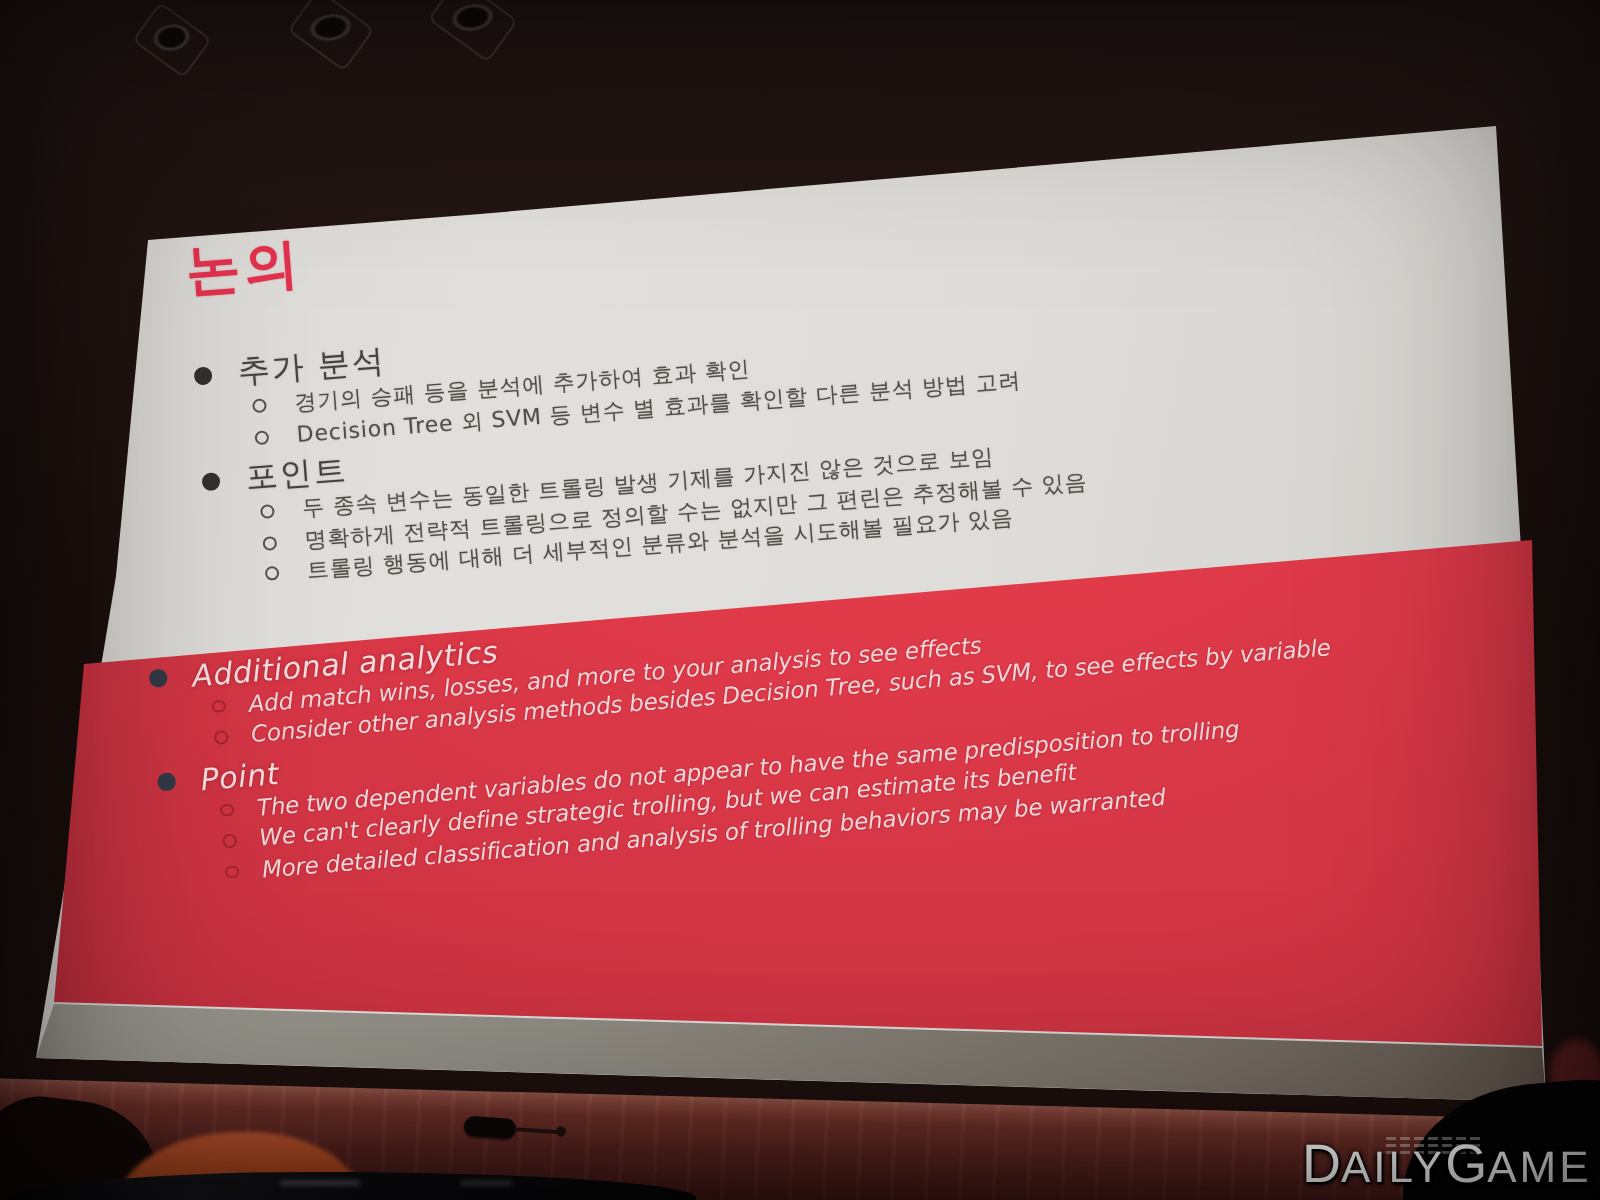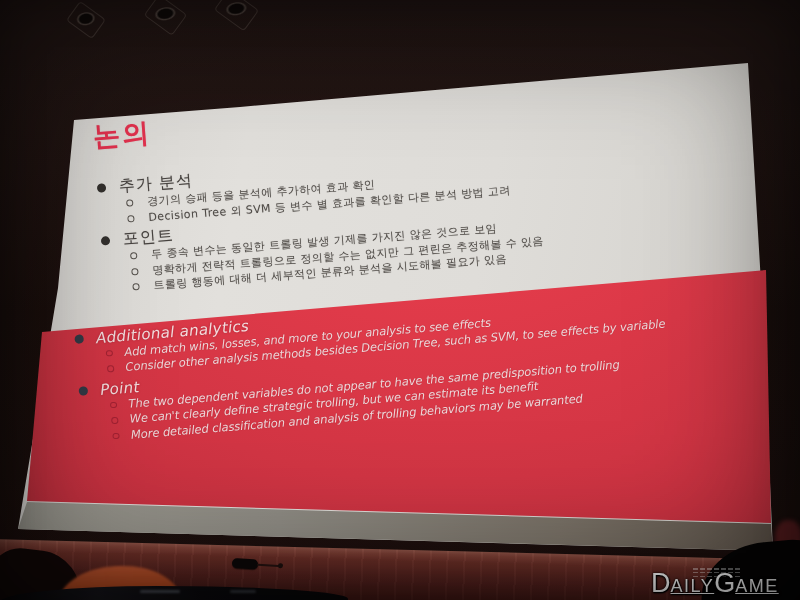--- a/index.html
+++ b/index.html
@@ -100,21 +100,21 @@
     background:#060505;border-radius:50% 32% 0 0/72% 50% 0 0;transform:rotate(-5deg);
   }
   
   .watermark{
     position:absolute;left:651px;top:567px;width:150px;height:33px;
     color:#f7f7f7;font-family:"Liberation Sans",sans-serif;white-space:nowrap;
     text-shadow:0 1px 2px #000,0 0 3px rgba(0,0,0,.9),1px 1px 1px #000;
   }
   .watermark .letters{position:absolute;left:0;bottom:0;line-height:26px;}
   .wm-big{font-size:27px;font-weight:400;letter-spacing:0px;}
-  .wm-small{font-size:18px;font-weight:400;letter-spacing:1.5px;text-decoration:underline;}
+  .wm-small{font-size:22px;font-weight:400;letter-spacing:1.5px;}
   .wm-noise{
     position:absolute;left:42px;top:-1px;width:48px;height:11px;opacity:.75;
     background:repeating-linear-gradient(0deg, rgba(255,255,255,.5) 0 1.4px, transparent 1.4px 3.6px);
     -webkit-mask-image:repeating-linear-gradient(90deg,#000 0 5px,transparent 5px 7px);
             mask-image:repeating-linear-gradient(90deg,#000 0 5px,transparent 5px 7px);
   }
   
   .vignette{pointer-events:none;box-shadow:inset 0 0 150px rgba(0,0,0,.62), inset 0 0 45px rgba(0,0,0,.3);}
 </style>
 </head>

